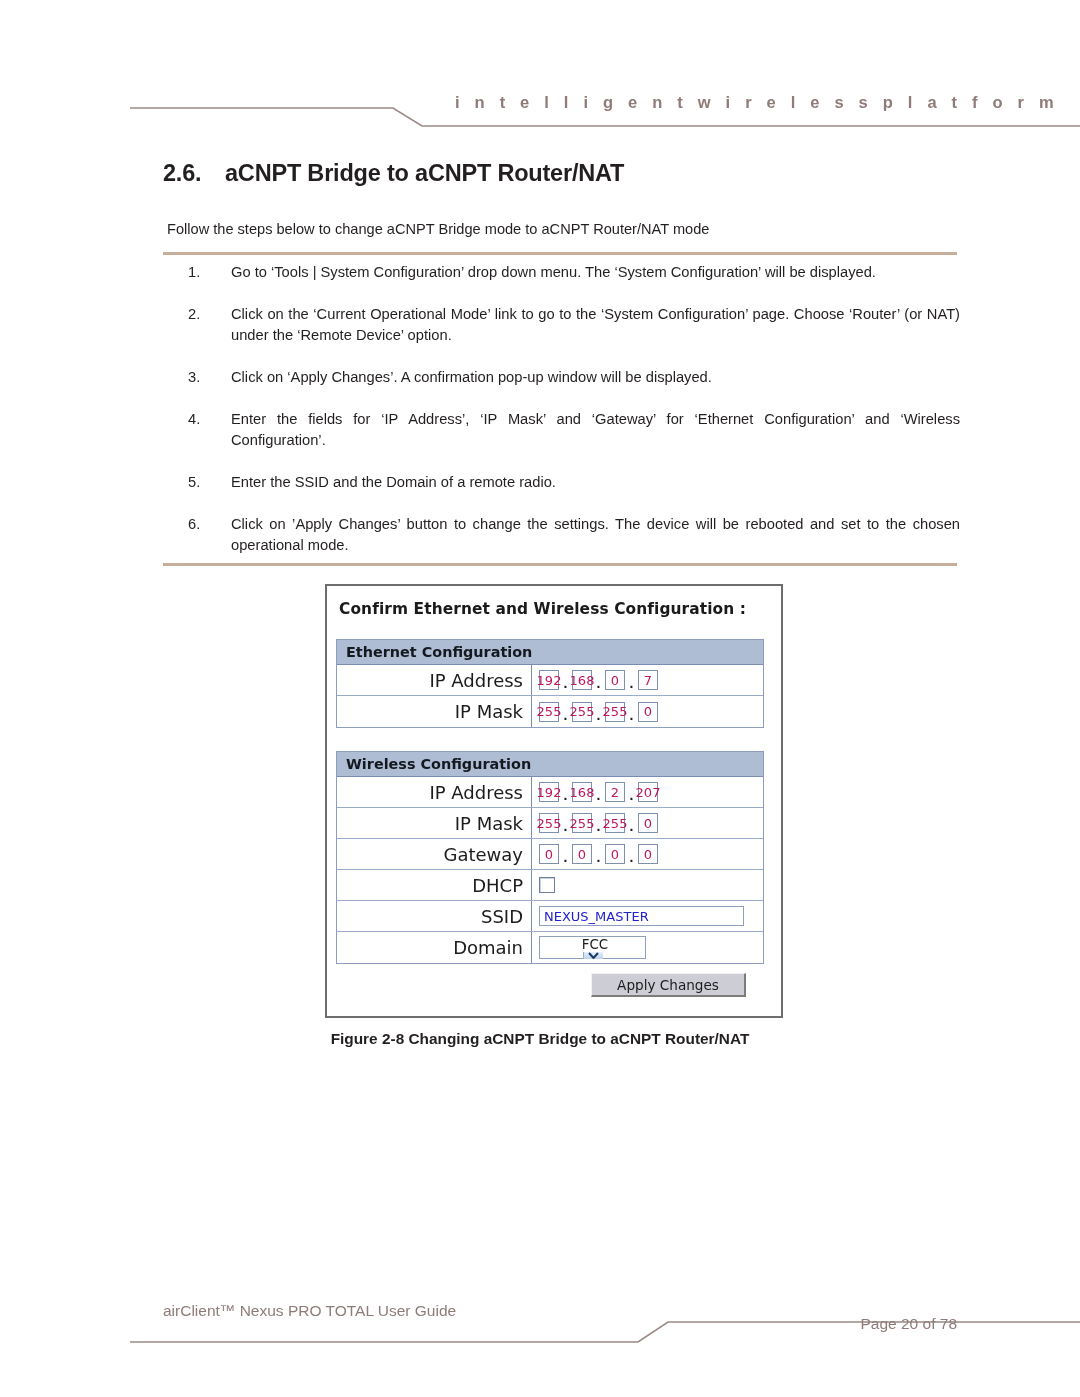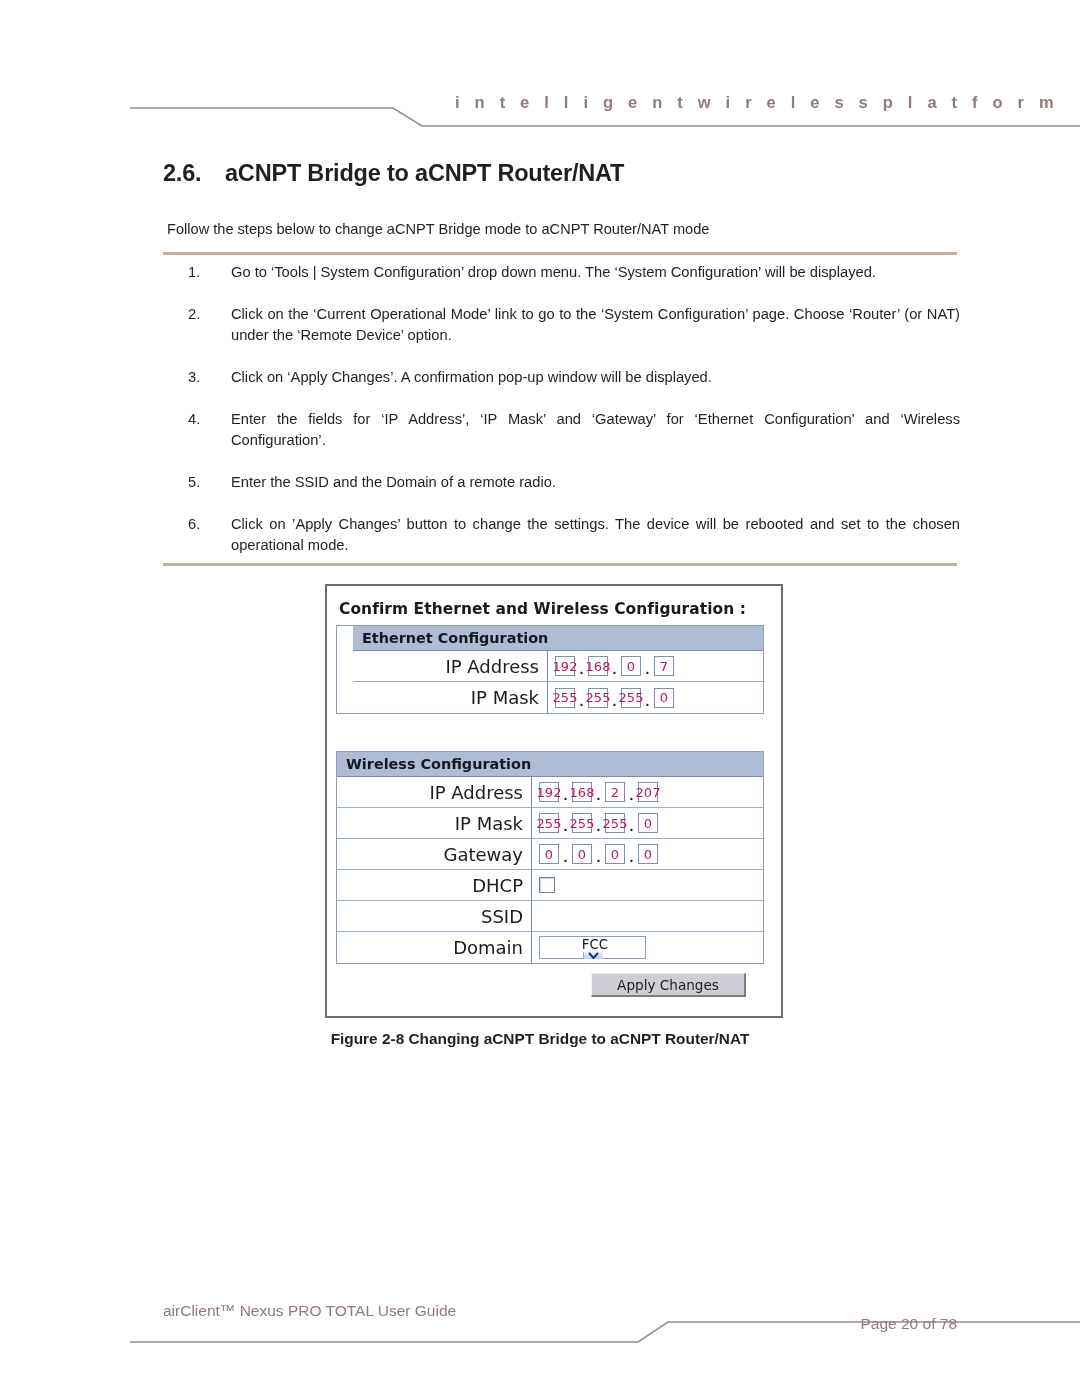--- a/index.html
+++ b/index.html
@@ -140,21 +140,21 @@
   
   .cfg-table {
     position: absolute;
     left: 9px;
     width: 428px;
     border: 1px solid #8c9dc0;
     border-collapse: collapse;
     background: #ffffff;
     box-sizing: border-box;
   }
-  .cfg-table.ethernet { top: 39px; padding-left: 16px; }
+  .cfg-table.ethernet { top: 53px; }
   .cfg-table.wireless { top: 165px; }
 
   .cfg-head {
     background: #aebdd4;
     border-bottom: 1px solid #7a8cb2;
     height: 25px;
     line-height: 25px;
     padding-left: 9px;
     font-size: 14.4px;
     font-weight: bold;
@@ -473,20 +473,23 @@
 
       <div class="cfg-row">
         <div class="cfg-label">DHCP</div>
         <div class="cfg-value">
           <div class="checkbox"></div>
         </div>
       </div>
 
       <div class="cfg-row">
         <div class="cfg-label">SSID</div>
+        <div class="cfg-value">
+          <div class="text-input">NEXUS_MASTER</div>
+        </div>
       </div>
 
       <div class="cfg-row">
         <div class="cfg-label">Domain</div>
         <div class="cfg-value">
           <div class="select">
             <span class="select-text">FCC</span>
             <span class="select-arrow">
               <svg width="11" height="7" viewBox="0 0 11 7">
                   <path d="M1 1 L5.5 6 L10 1" fill="none" stroke="#1b3a63" stroke-width="2"></path>

